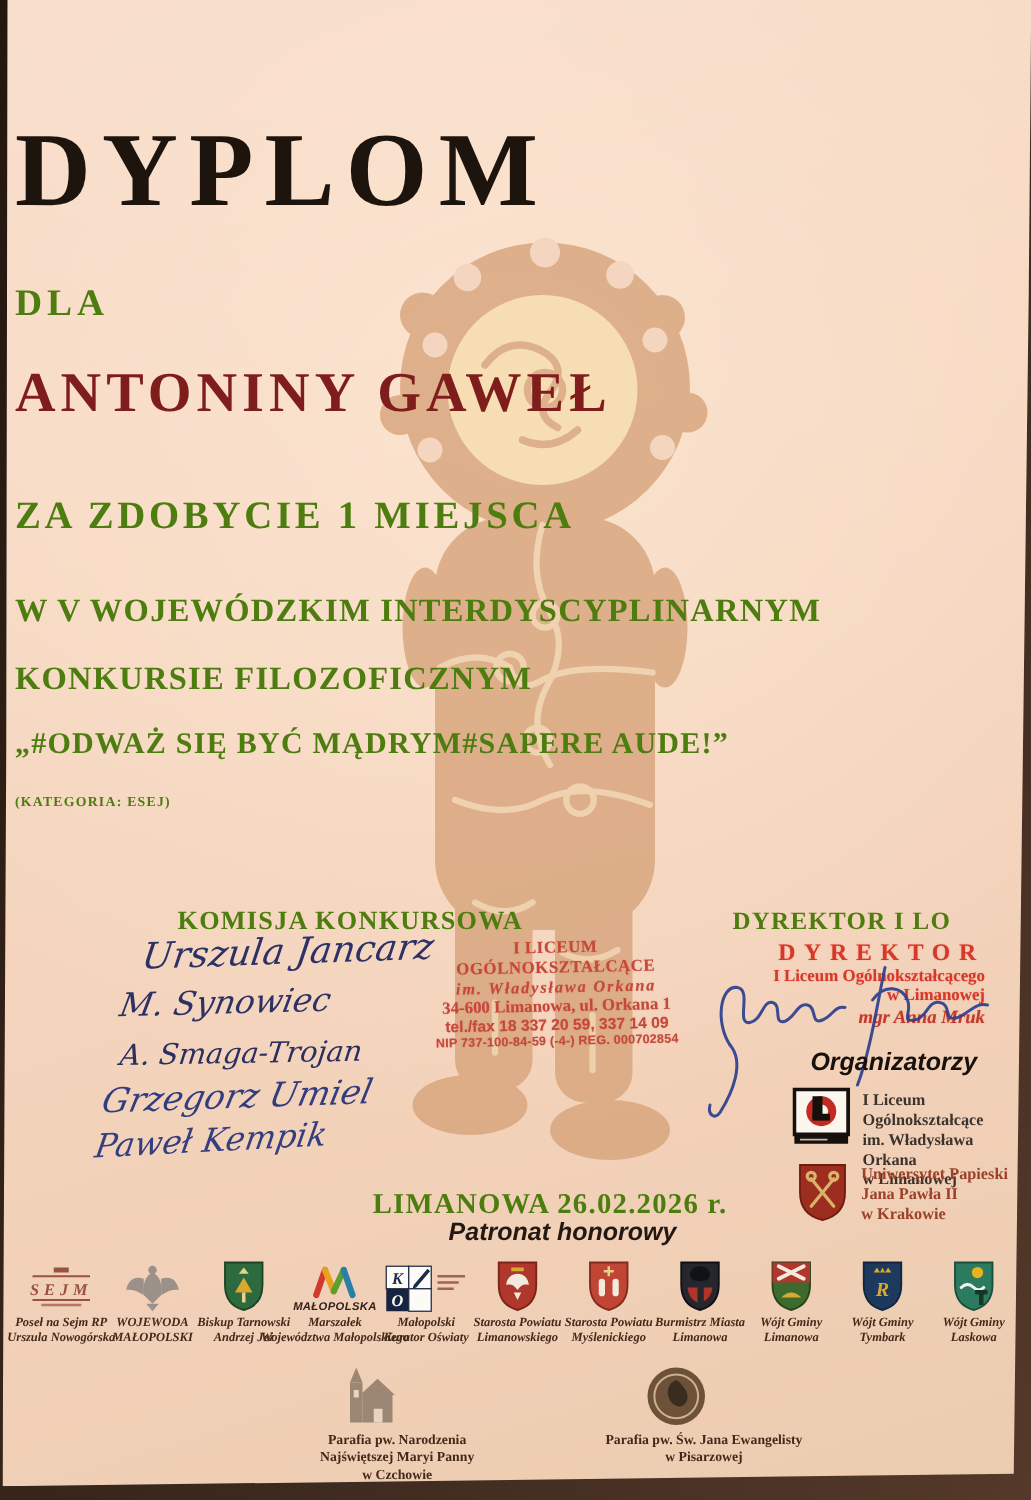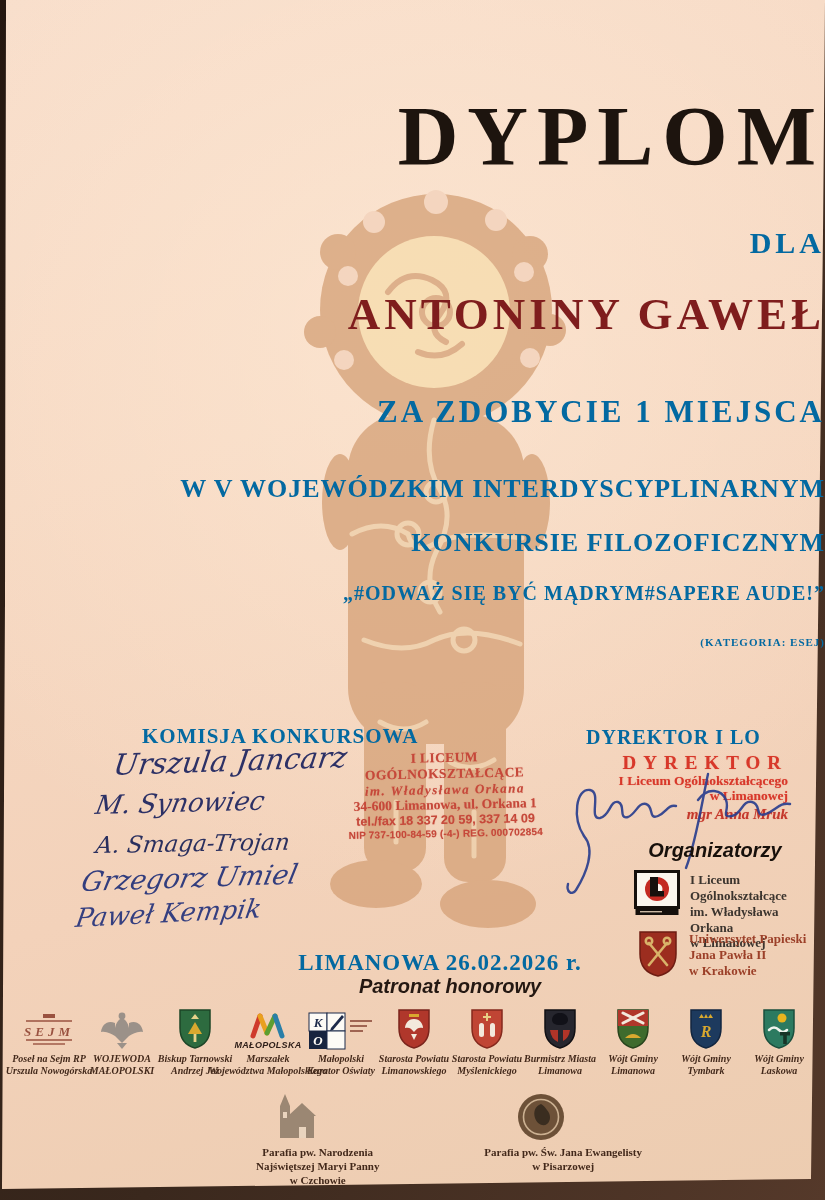--- a/index.html
+++ b/index.html
@@ -10,30 +10,30 @@
   }
   .photo{position:relative;width:825px;height:1200px;}
   .paper{
     position:absolute;inset:0;
     clip-path:polygon(6px 0px,825px 0px,823px 233px,811px 1179px,2px 1189px,5px 600px);
     background:
       radial-gradient(ellipse 120% 80% at 50% 28%, rgba(255,236,216,.55) 0%, rgba(255,236,216,0) 60%),
       linear-gradient(163deg,#f8decb 0%,#f6d8c2 35%,#f3d2ba 65%,#ecccb0 100%);
   }
   .abs{position:absolute;}
-  .ctr{left:0;right:0;text-align:right;}
-  .dark{color:#0369a1;}
+  .ctr{left:0;right:0;text-align:left;padding-left:12px;}
+  .dark{color:#4d7c0f;}
 
   .title{top:88px;font-size:84px;font-weight:bold;letter-spacing:9px;color:#1d140e;}
   .dla{top:226px;font-size:30px;letter-spacing:4px;font-weight:bold;}
   .recipient{top:288px;font-size:45px;letter-spacing:4px;font-weight:bold;color:#7f1d1d;}
   .achievement{top:394px;font-size:31px;letter-spacing:3px;font-weight:bold;}
   .contest1{top:474px;font-size:26px;letter-spacing:1px;font-weight:bold;}
   .contest2{top:528px;font-size:26px;letter-spacing:1px;font-weight:bold;}
-  .motto{top:582px;font-size:20px;letter-spacing:1px;font-weight:bold;}
+  .motto{top:582px;font-size:24px;letter-spacing:1px;font-weight:bold;}
   .category{top:636px;font-size:11px;letter-spacing:1px;font-weight:bold;}
 
   .komisja-heading{left:142px;top:724px;font-size:21px;letter-spacing:1px;font-weight:bold;}
   .signatures{left:96px;top:748px;width:310px;color:#2d3166;}
   .sig{font-style:italic;white-space:nowrap;transform-origin:left center;
        font-family:"DejaVu Serif",serif;}
   .sig:nth-child(1){font-size:29px;transform:rotate(-2deg) skewX(-10deg);margin-left:18px;}
   .sig:nth-child(2){font-size:26px;transform:rotate(-1.5deg) skewX(-12deg);margin-top:8px;}
   .sig:nth-child(3){font-size:23px;transform:rotate(-1deg) skewX(-8deg);margin-top:12px;color:#2a2f5e;}
   .sig:nth-child(4){font-size:27px;transform:rotate(-2deg) skewX(-14deg);margin-top:8px;margin-left:-14px;color:#323d7e;}

